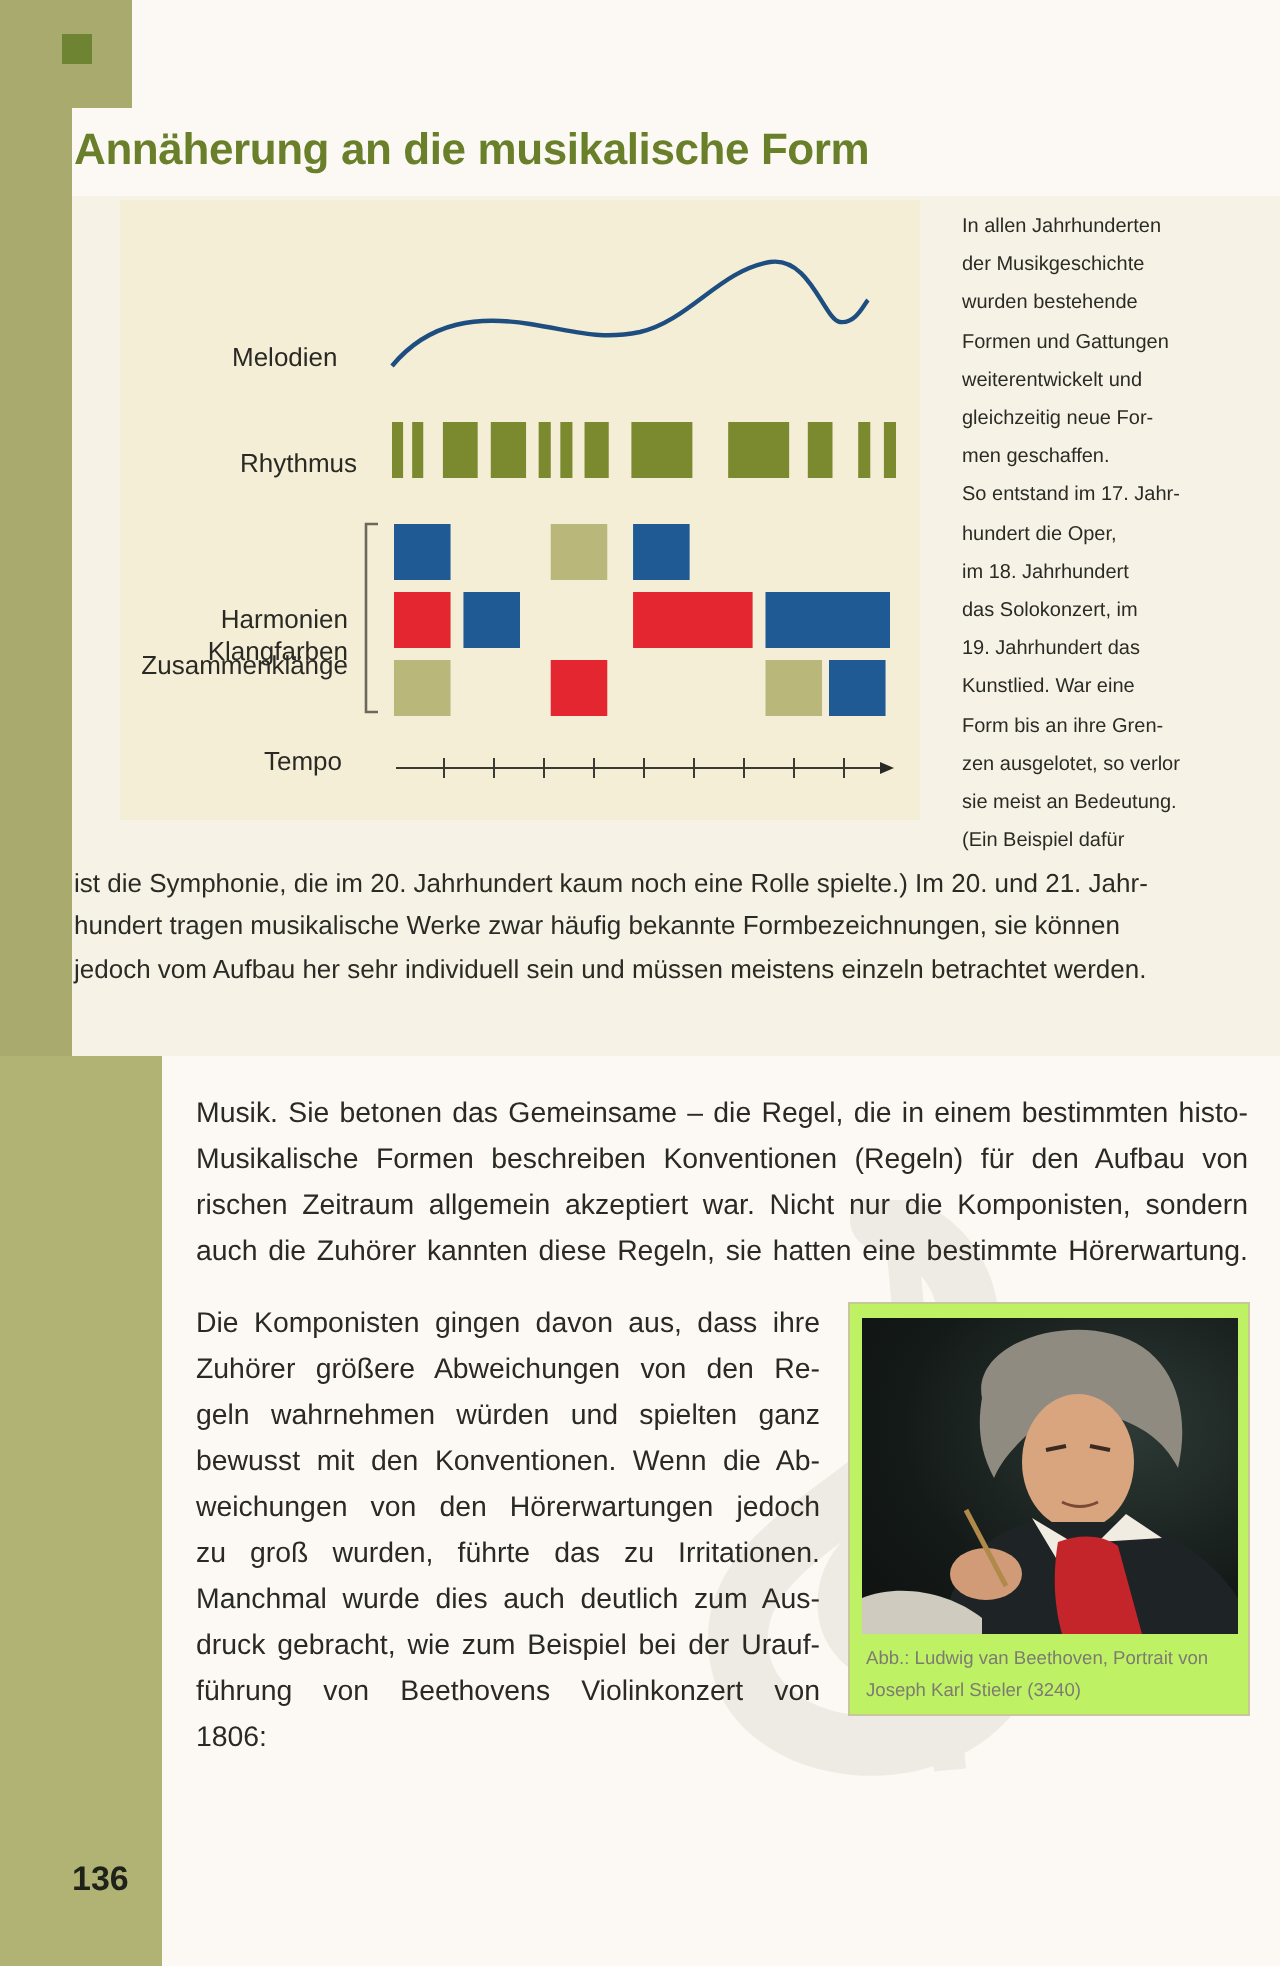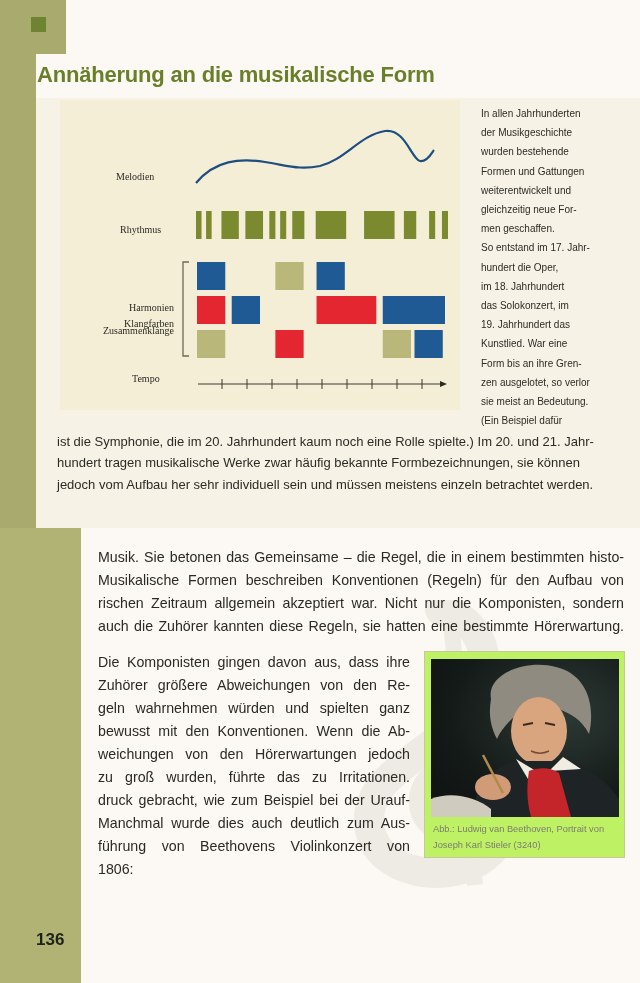--- a/index.html
+++ b/index.html
@@ -21,33 +21,33 @@
     .intro-box {
       position: absolute; left: 36px; top: 98px; width: 604px; height: 430px;
       background: #f7f2e6;
     }
     .diagram-panel {
       position: absolute; left: 60px; top: 100px; width: 400px; height: 310px;
       background: #f5eed7;
     }
     .diagram-svg { position: absolute; left: 0; top: 0; width: 640px; height: 420px; }
     .diag-label {
-      position: absolute; font-family: Liberation Serif, serif; font-size: 10px;
+      position: absolute; font-family: Liberation Sans, sans-serif; font-size: 13px;
       color: #2a2a24; white-space: nowrap;
     }
     .side-text {
       position: absolute; left: 481px; top: 104px; width: 160px;
       font-family: "Liberation Sans", sans-serif; font-size: 10px; line-height: 19.2px; color: #2b2b25;
     }
     .side-text div { white-space: nowrap; }
     .wide-text {
       position: absolute; left: 37px; top: 431px; width: 590px;
       font-family: "Liberation Sans", sans-serif; font-size: 13px; line-height: 21.3px; color: #2b2b25;
     }
-    .wide-text div { white-space: nowrap; margin-left: 20px; }
+    .wide-text div { white-space: nowrap; }
     .para1 {
       position: absolute; left: 98px; top: 546px; width: 526px;
       font-family: "Liberation Sans", sans-serif; font-size: 14.2px; line-height: 23px;
       text-align: justify; color: #2a2a24;
     }
     .para2 {
       position: absolute; left: 98px; top: 651px; width: 312px;
       font-family: "Liberation Sans", sans-serif; font-size: 14.2px; line-height: 23px;
       text-align: justify; color: #2a2a24;
     }
@@ -177,22 +177,22 @@
   <span class="line">auch die Zuhörer kannten diese Regeln, sie hatten eine bestimmte Hörerwartung.</span>
 </div>
 
 <div class="para2">
   <span class="line">Die Komponisten gingen davon aus, dass ihre</span>
   <span class="line">Zuhörer größere Abweichungen von den Re-</span>
   <span class="line">geln wahrnehmen würden und spielten ganz</span>
   <span class="line">bewusst mit den Konventionen. Wenn die Ab-</span>
   <span class="line">weichungen von den Hörerwartungen jedoch</span>
   <span class="line">zu groß wurden, führte das zu Irritationen.</span>
+  <span class="line">Manchmal wurde dies auch deutlich zum Aus-</span>
   <span class="line">druck gebracht, wie zum Beispiel bei der Urauf-</span>
-  <span class="line">Manchmal wurde dies auch deutlich zum Aus-</span>
   <span class="line">führung von Beethovens Violinkonzert von</span>
   <span class="line last">1806:</span>
 </div>
 
 <div class="figure">
   <div class="portrait" aria-label="portrait of Ludwig van Beethoven">
     <svg width="188" height="158" viewBox="0 0 188 158">
 
       <path d="M60,40 C55,15 95,0 125,8 C155,15 165,45 158,75 C150,60 140,55 128,50 L90,52 C80,60 70,70 66,80 C58,65 58,52 60,40 Z" fill="#8f8b80"></path>
 

